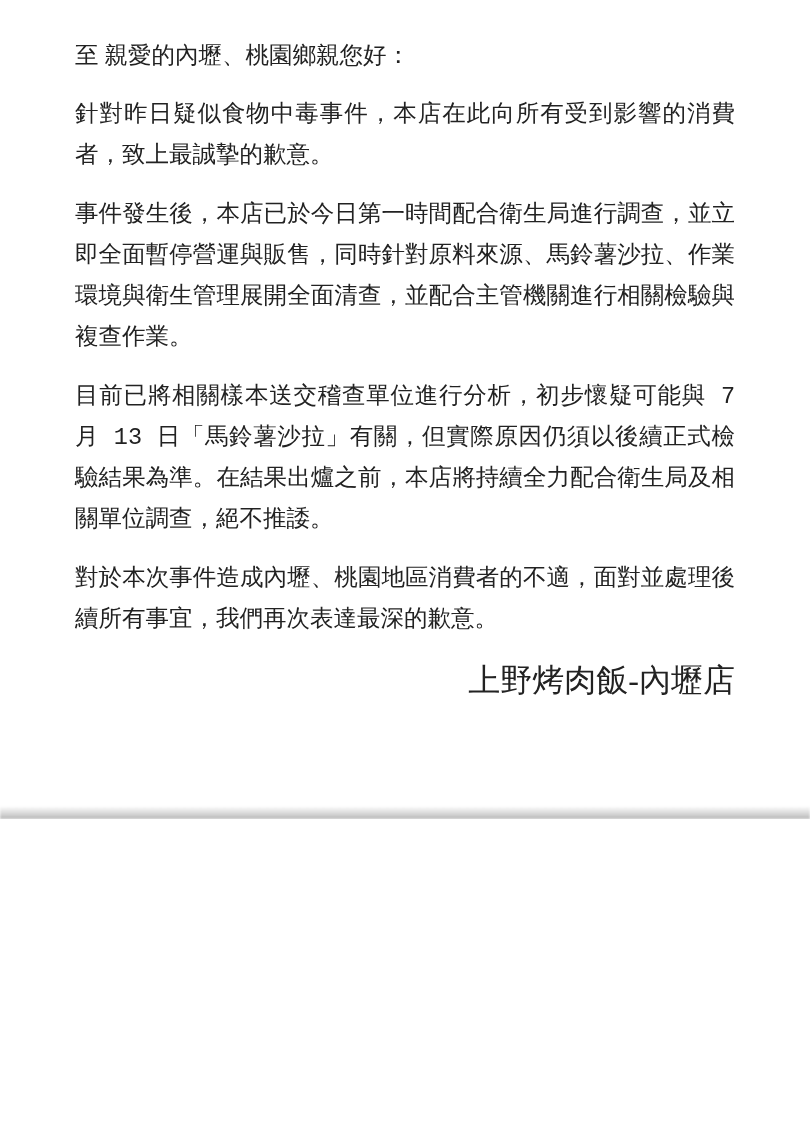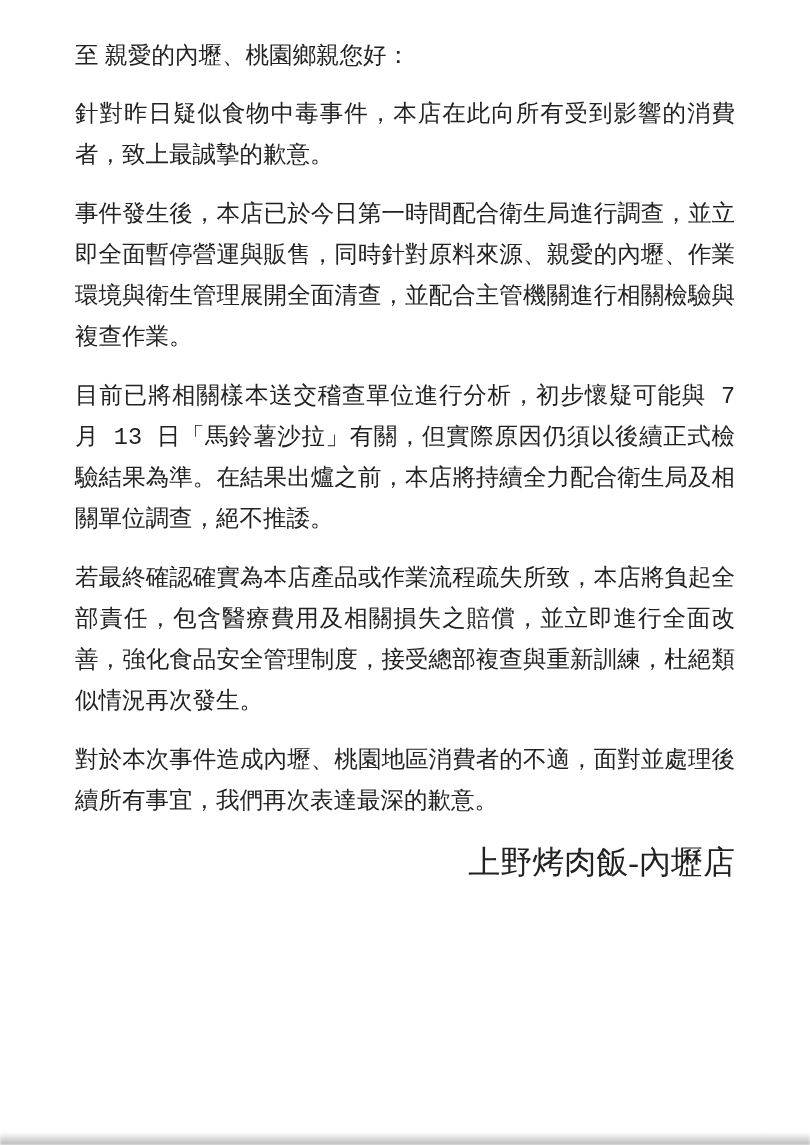--- a/index.html
+++ b/index.html
@@ -3,21 +3,21 @@
 <meta charset="utf-8">
 <style>
   html, body {
     margin: 0;
     padding: 0;
     background: #ffffff;
   }
   .page {
     position: relative;
     width: 810px;
-    height: 1145px;
+    height: 819px;
     background: #ffffff;
     overflow: hidden;
     font-family: "Liberation Serif", "DejaVu Serif", serif;
     color: #222222;
   }
   .content {
     position: absolute;
     left: 75px;
     top: 35px;
     width: 660px;
@@ -57,25 +57,24 @@
 </head>
 <body>
 
 <div class="page">
   <div class="content">
     <div class="greeting">至 親愛的內壢、桃園鄉親您好：</div>
 
     <div class="para">針對昨日疑似食物中毒事件，本店在此向所有受到影響的消費者，致上最誠摯的歉意。</div>
 
 
-    <div class="para">事件發生後，本店已於今日第一時間配合衛生局進行調查，並立即全面暫停營運與販售，同時針對原料來源、親愛的內壢、作業環境與衛生管理展開全面清查，並配合主管機關進行相關檢驗與複查作業。</div>
+    <div class="para">事件發生後，本店已於今日第一時間配合衛生局進行調查，並立即全面暫停營運與販售，同時針對原料來源、馬鈴薯沙拉、作業環境與衛生管理展開全面清查，並配合主管機關進行相關檢驗與複查作業。</div>
 
     <div class="para">目前已將相關樣本送交稽查單位進行分析，初步懷疑可能與 7 月 13 日「馬鈴薯沙拉」有關，但實際原因仍須以後續正式檢驗結果為準。在結果出爐之前，本店將持續全力配合衛生局及相關單位調查，絕不推諉。</div>
 
-    <div class="para">若最終確認確實為本店產品或作業流程疏失所致，本店將負起全部責任，包含醫療費用及相關損失之賠償，並立即進行全面改善，強化食品安全管理制度，接受總部複查與重新訓練，杜絕類似情況再次發生。</div>
 
     <div class="para">對於本次事件造成內壢、桃園地區消費者的不適，面對並處理後續所有事宜，我們再次表達最深的歉意。</div>
 
 
     <div class="signature">上野烤肉飯-內壢店</div>
   </div>
 
   <div class="photo-bottom-edge"></div>
 </div>
 

